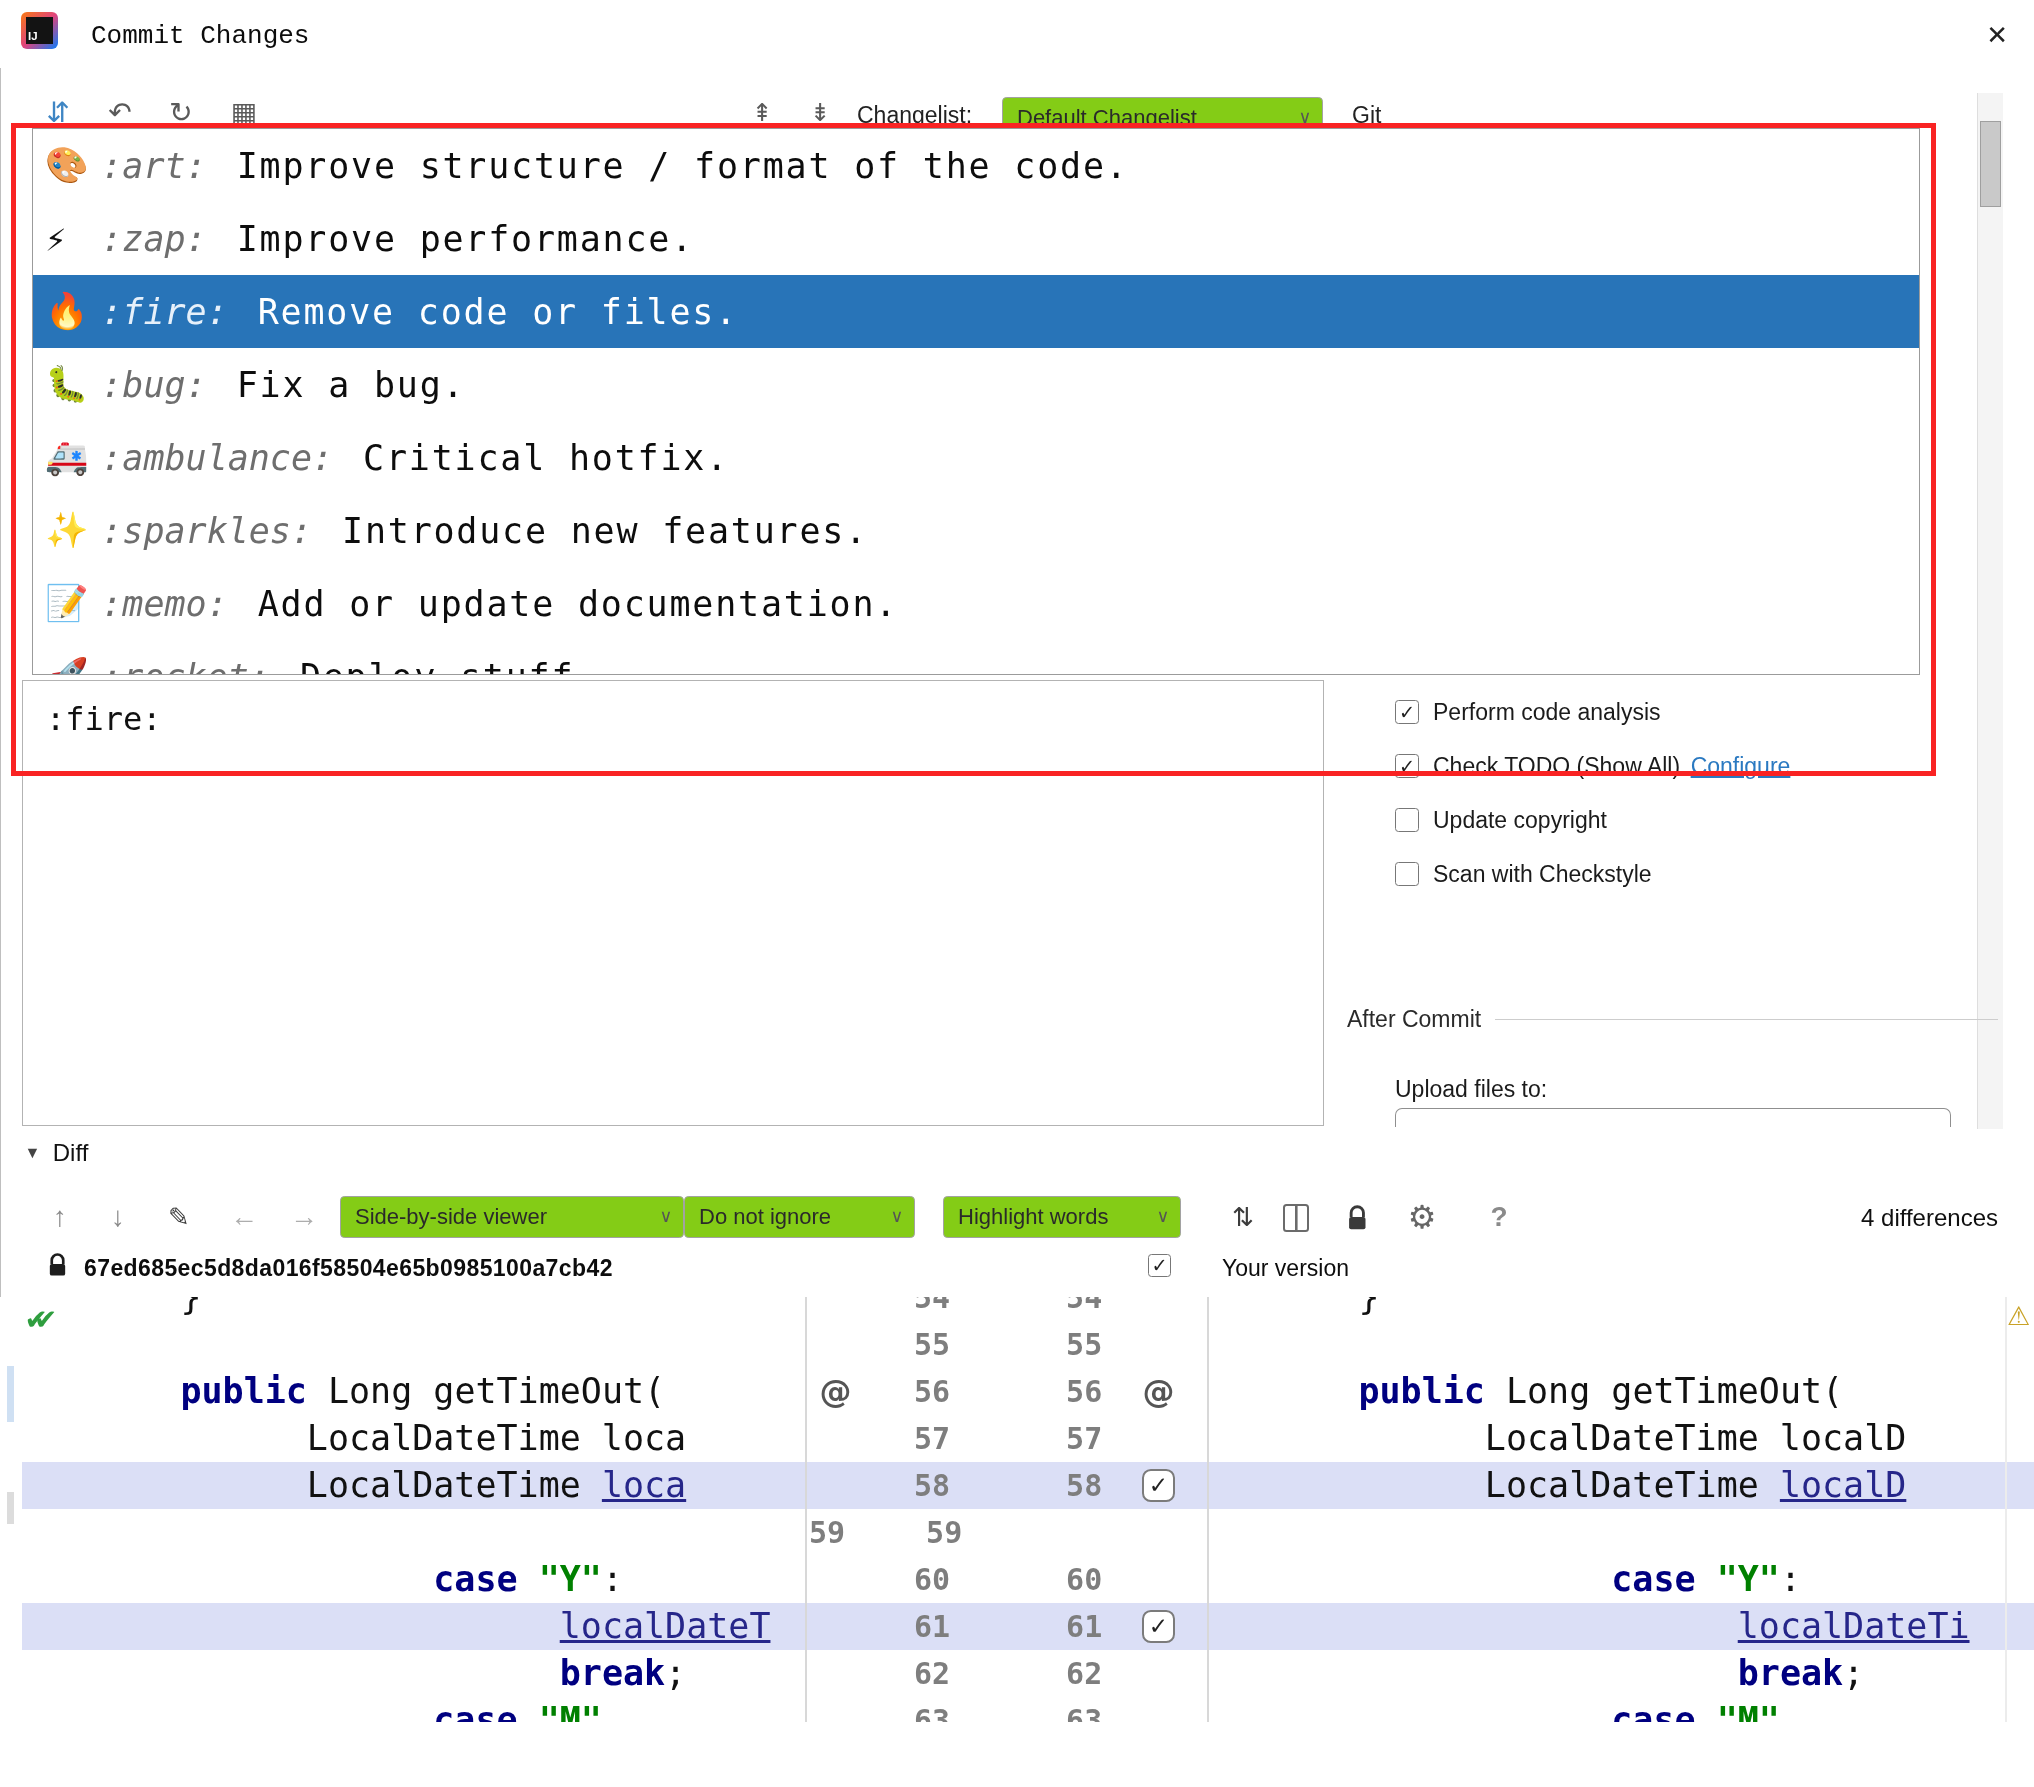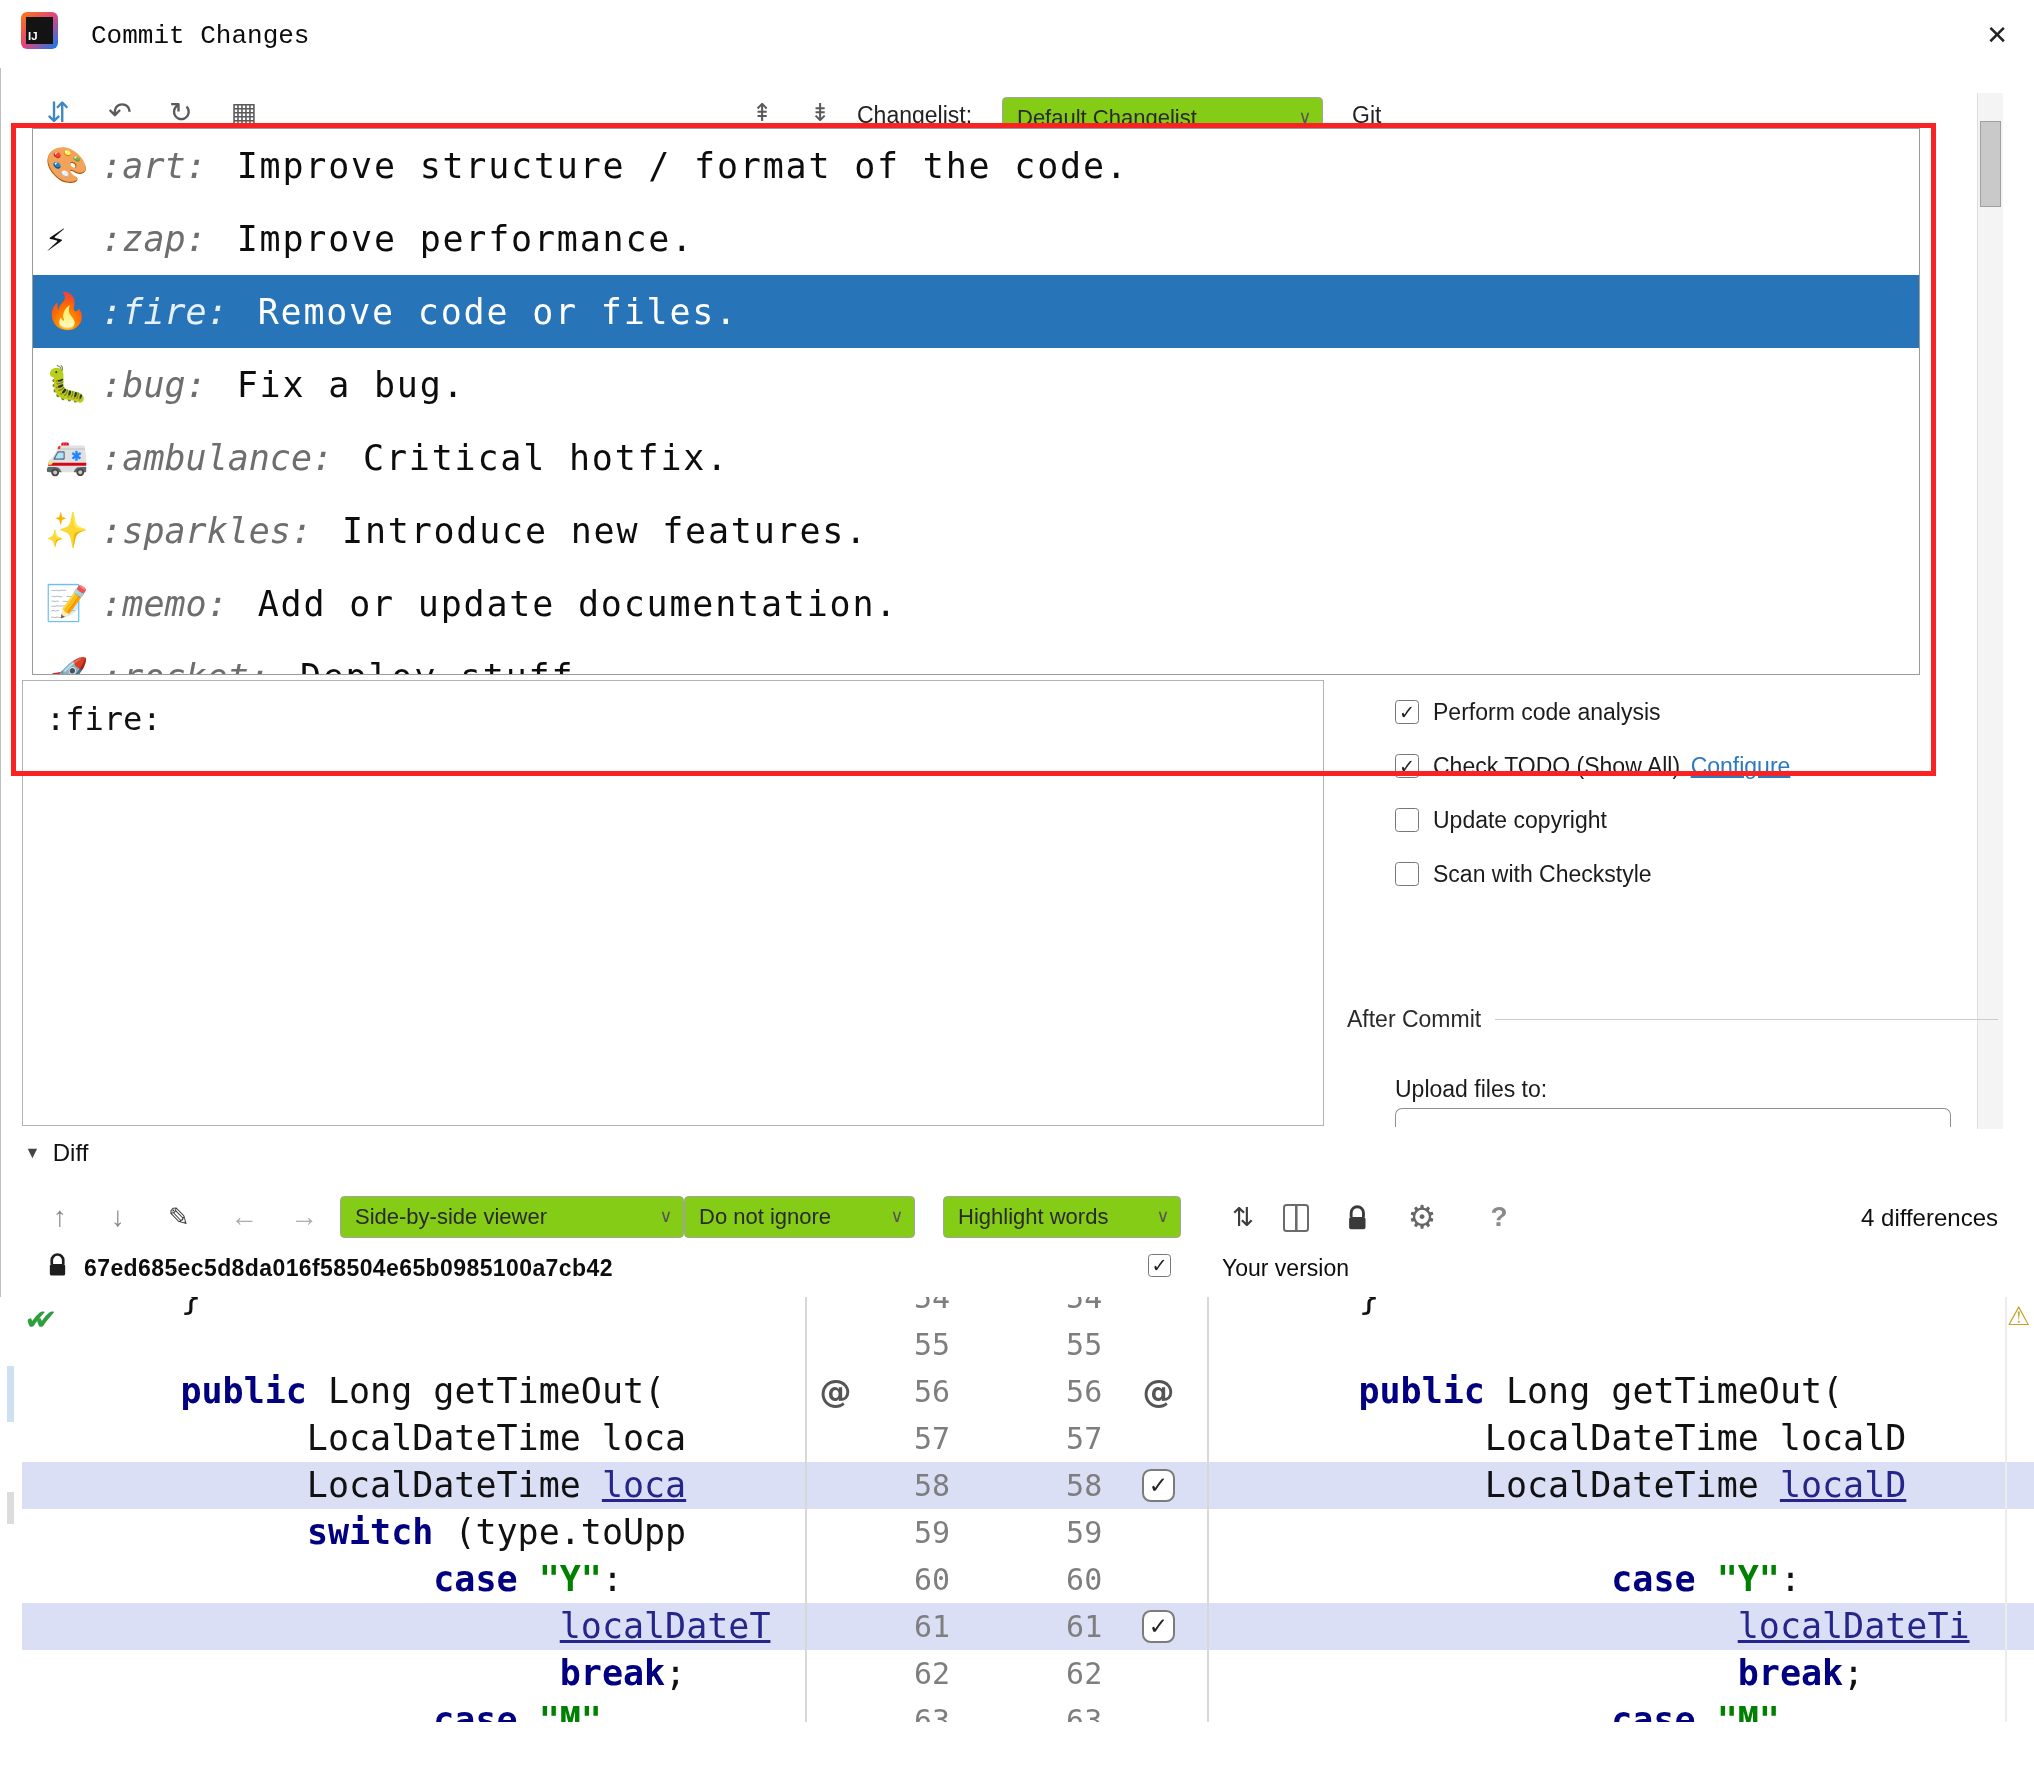--- a/index.html
+++ b/index.html
@@ -84,21 +84,21 @@
   .diff-area { position:absolute; left:0; top:1297px; width:2035px; height:425px; overflow:hidden; background:#fff; }
   .diff-rows { position:absolute; left:22px; top:-23px; right:0; }
   .diff-row { display:grid; grid-template-columns:783px 61px 105px 140px 95px 1fr; height:47px;
               line-height:47px; font-family:"DejaVu Sans Mono","Liberation Mono",monospace;
               font-size:35px; white-space:pre; }
   .diff-row.hl { background:#dbdff6; }
   .lc { overflow:hidden; padding-left:32px; }
   .rc { overflow:hidden; padding-left:26px; }
   .atl,.atr { text-align:center; color:#555; font-weight:bold; font-size:32px;
               font-family:"DejaVu Sans","Liberation Sans",sans-serif; }
-  .n1,.n2 { text-align:right; color:#7e7e7e; font-size:30px; }
+  .n1,.n2 { text-align:right; color:#7e7e7e; font-size:30px;font-weight:bold; }
   .n1 { padding-right:21px; } .n2 { padding-right:8.8px; }
   .ctl { display:flex; align-items:center; justify-content:center; }
   .gutter-check { width:33px; height:33px; border:2.6px solid #7b7b7b; border-radius:8.8px; background:#fff;
                   display:flex; align-items:center; justify-content:center; font-size:23px;
                   font-weight:bold; color:#222;
                   font-family:"DejaVu Sans","Liberation Sans",sans-serif; }
   .k { color:#000080; font-weight:bold; }
   .s { color:#008000; font-weight:bold; }
   .u { text-decoration:underline; color:#26268a; }
   .vsep { position:absolute; top:1297px; width:1.8px; height:425px; background:#d8d8d8; }
@@ -254,21 +254,21 @@
   <span class="cbx small yv-cb">✓</span>
   <div class="yv-label">Your version</div>
 
   <div class="diff-area">
     <div class="diff-rows" id="diffrows">
         <div class="diff-row"><div class="lc"><span>      }</span></div><div class="atl"></div><div class="n1">54</div><div class="n2">54</div><div class="ctl"></div><div class="rc"><span>      }</span></div></div>
         <div class="diff-row"><div class="lc"></div><div class="atl"></div><div class="n1">55</div><div class="n2">55</div><div class="ctl"></div><div class="rc"></div></div>
         <div class="diff-row"><div class="lc"><span>      </span><span class="k">public</span><span> Long getTimeOut(</span></div><div class="atl">@</div><div class="n1">56</div><div class="n2">56</div><div class="ctl atr">@</div><div class="rc"><span>      </span><span class="k">public</span><span> Long getTimeOut(</span></div></div>
         <div class="diff-row"><div class="lc"><span>            LocalDateTime loca</span></div><div class="atl"></div><div class="n1">57</div><div class="n2">57</div><div class="ctl"></div><div class="rc"><span>            LocalDateTime localD</span></div></div>
         <div class="diff-row hl"><div class="lc"><span>            LocalDateTime </span><span class="u">loca</span></div><div class="atl"></div><div class="n1">58</div><div class="n2">58</div><div class="ctl"><span class="gutter-check">✓</span></div><div class="rc"><span>            LocalDateTime </span><span class="u">localD</span></div></div>
-        <div class="diff-row"><div class="lc"><span>            </span><span class="k">switch</span><span> (type.toUpp</span></div><div class="atl"></div><div class="n1">59</div><div class="n2">59</div><div class="ctl"></div></div>
+        <div class="diff-row"><div class="atl"></div><div class="n1">59</div><div class="n2">59</div><div class="ctl"></div></div>
         <div class="diff-row"><div class="lc"><span>                  </span><span class="k">case</span><span> </span><span class="s">"Y"</span><span>:</span></div><div class="atl"></div><div class="n1">60</div><div class="n2">60</div><div class="ctl"></div><div class="rc"><span>                  </span><span class="k">case</span><span> </span><span class="s">"Y"</span><span>:</span></div></div>
         <div class="diff-row hl"><div class="lc"><span>                        </span><span class="u">localDateT</span></div><div class="atl"></div><div class="n1">61</div><div class="n2">61</div><div class="ctl"><span class="gutter-check">✓</span></div><div class="rc"><span>                        </span><span class="u">localDateTi</span></div></div>
         <div class="diff-row"><div class="lc"><span>                        </span><span class="k">break</span><span>;</span></div><div class="atl"></div><div class="n1">62</div><div class="n2">62</div><div class="ctl"></div><div class="rc"><span>                        </span><span class="k">break</span><span>;</span></div></div>
         <div class="diff-row"><div class="lc"><span>                  </span><span class="k">case</span><span> </span><span class="s">"M"</span></div><div class="atl"></div><div class="n1">63</div><div class="n2">63</div><div class="ctl"></div><div class="rc"><span>                  </span><span class="k">case</span><span> </span><span class="s">"M"</span></div></div>
       </div>
   </div>
   <div class="vsep" style="left:805px;"></div>
   <div class="vsep" style="left:1207px;"></div>
   <div class="vsep" style="left:2005px;background:#ececec;"></div>
   <span class="edge-ok">✔✔</span>

